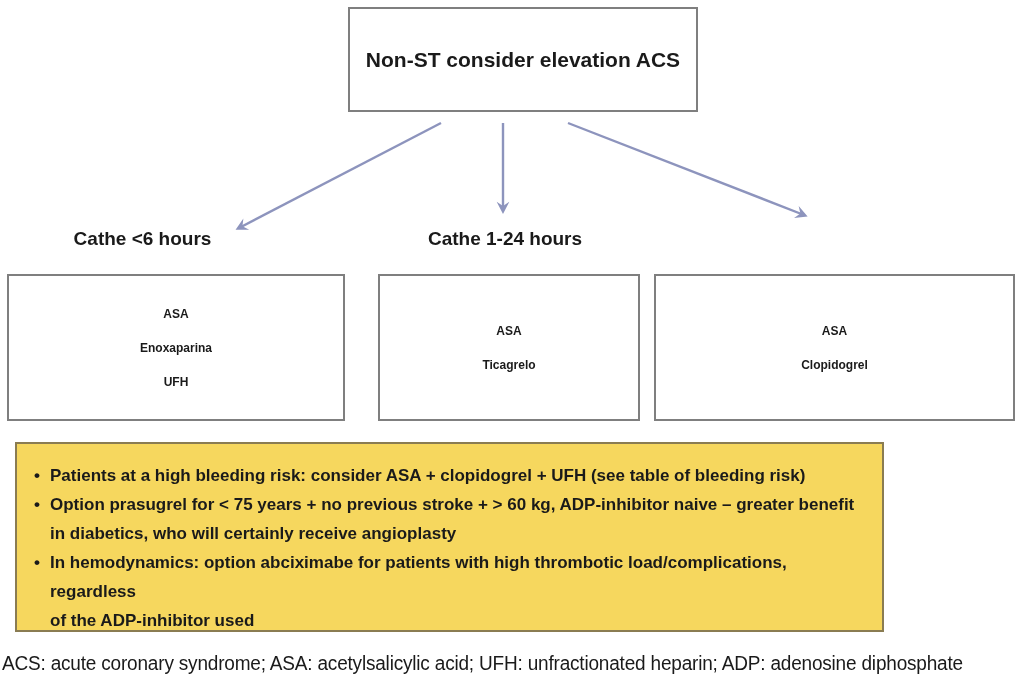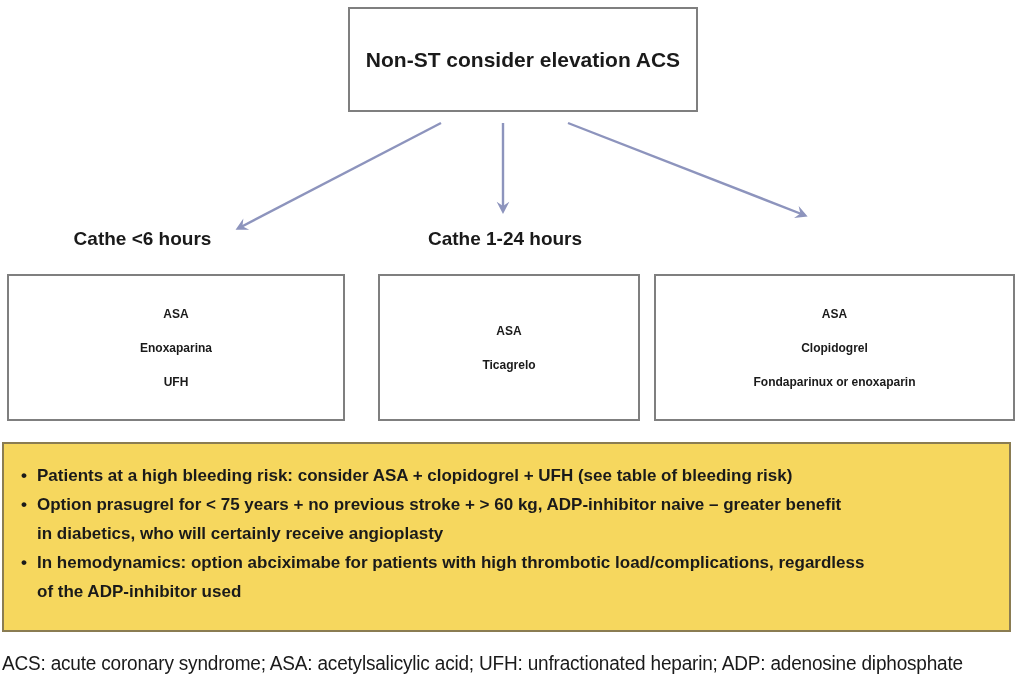--- a/index.html
+++ b/index.html
@@ -62,22 +62,22 @@
     line-height: 24px;
     text-align: center;
     white-space: nowrap;
   }
   #label-cathe6 { left: 40px;  top: 227px; width: 205px; }
   #label-cathe624 { left: 405px; top: 227px; width: 200px; }
   #label-conservative { left: 785px; top: 227px; width: 216px; }
 
   .notes {
     position: absolute;
-    left: 2px; top: 442px;
-    width: 1009px; height: 190px;
+    left: 15px; top: 442px;
+    width: 869px; height: 190px;
     box-sizing: border-box;
     background: var(--note-bg, #f6d75e);
     border: 2px solid var(--note-border, #8a7c52);
     padding: 17px 24px 0 16px;
   }
   .notes ul {
     margin: 0;
     padding: 0;
     list-style: none;
     font-weight: bold;
@@ -137,21 +137,20 @@
   </div>
 
   <div class="node branch-box" id="box-cathe624">
     <span class="box-line">ASA</span>
     <span class="box-line">Ticagrelo</span>
   </div>
 
   <div class="node branch-box" id="box-conservative">
     <span class="box-line">ASA</span>
     <span class="box-line">Clopidogrel</span>
-    <span class="box-line">Fondaparinux or enoxaparin</span>
   </div>
 
   <div class="notes">
     <ul>
       <li>
         <span class="note-line">Patients at a high bleeding risk: consider ASA + clopidogrel + UFH (see table of bleeding risk)</span>
       </li>
       <li>
         <span class="note-line">Option prasugrel for &lt; 75 years + no previous stroke + &gt; 60 kg, ADP-inhibitor naive – greater benefit</span>
         <span class="note-line">in diabetics, who will certainly receive angioplasty</span>

